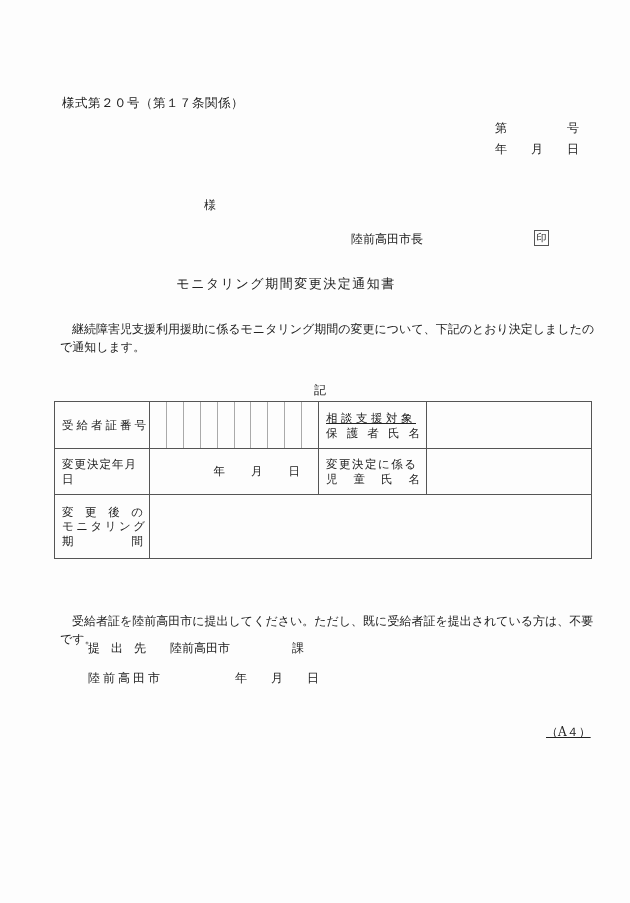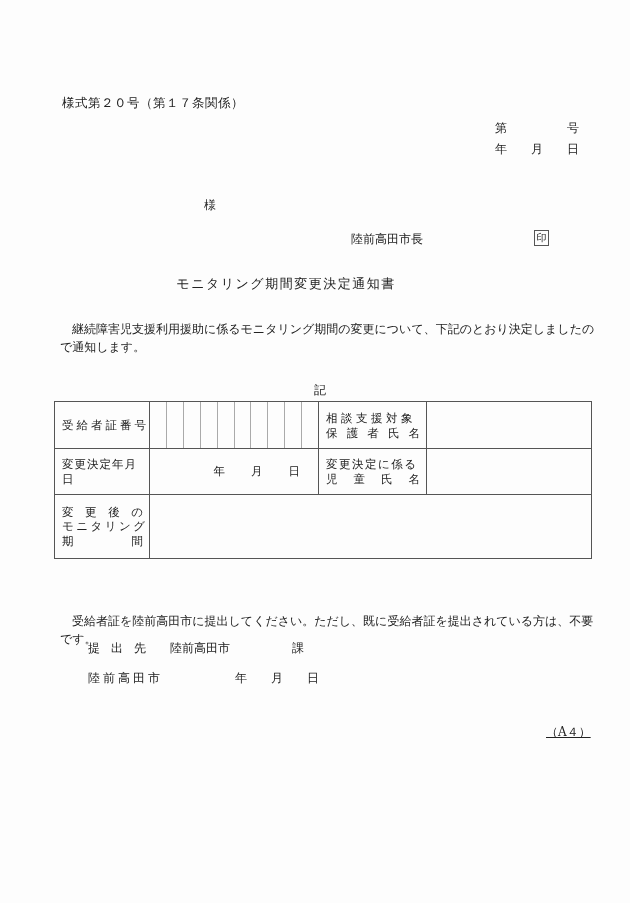--- a/index.html
+++ b/index.html
@@ -79,21 +79,21 @@
             <span></span>
             <span></span>
             <span></span>
             <span></span>
             <span></span>
             <span></span>
             <span></span>
           </div>
     </td>
     <td>
-      <div class="lbl" style="padding-left:7px;letter-spacing:3.5px;">相談支援対象</div>
+      <div class="lbl" style="padding-left:7px;letter-spacing:3.5px;text-decoration:underline;">相談支援対象</div>
       <div class="jt" id="guardian-l2">
             <span>保</span>
             <span>護</span>
             <span>者</span>
             <span>氏</span>
             <span>名</span>
           </div>
     </td>
     <td></td>
   </tr>

